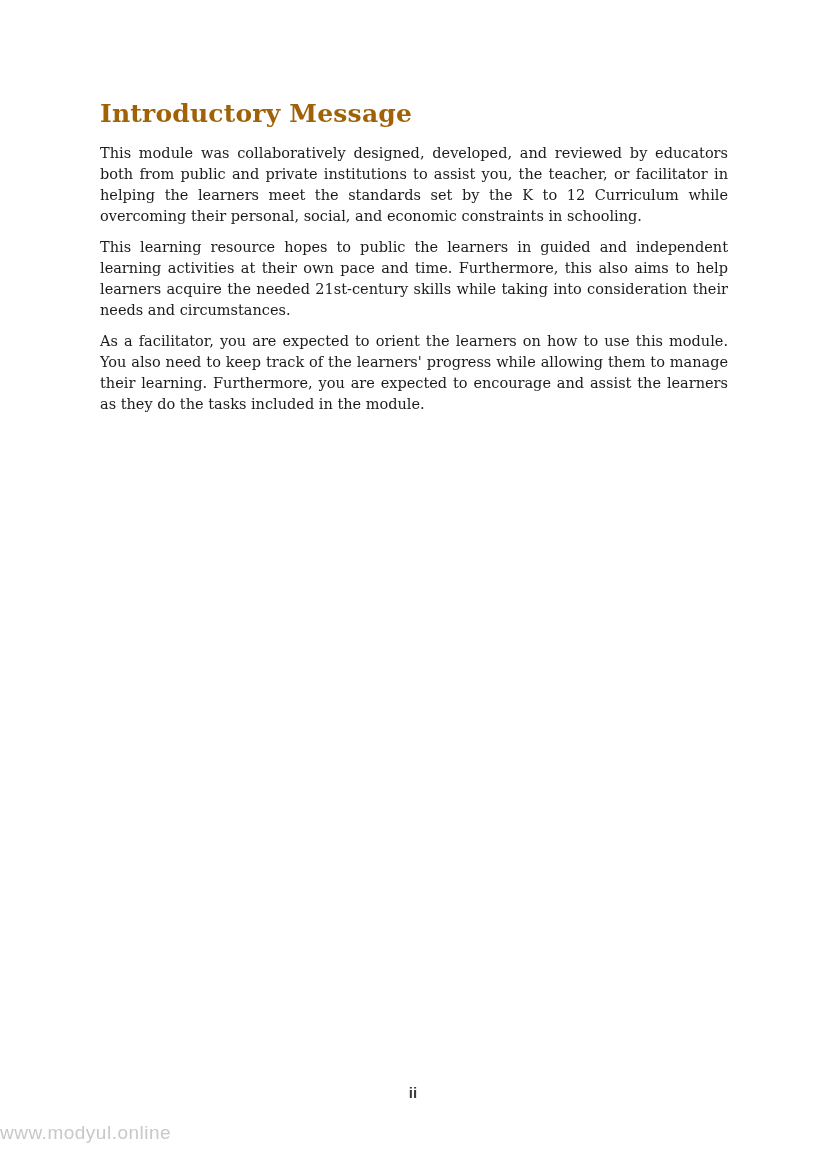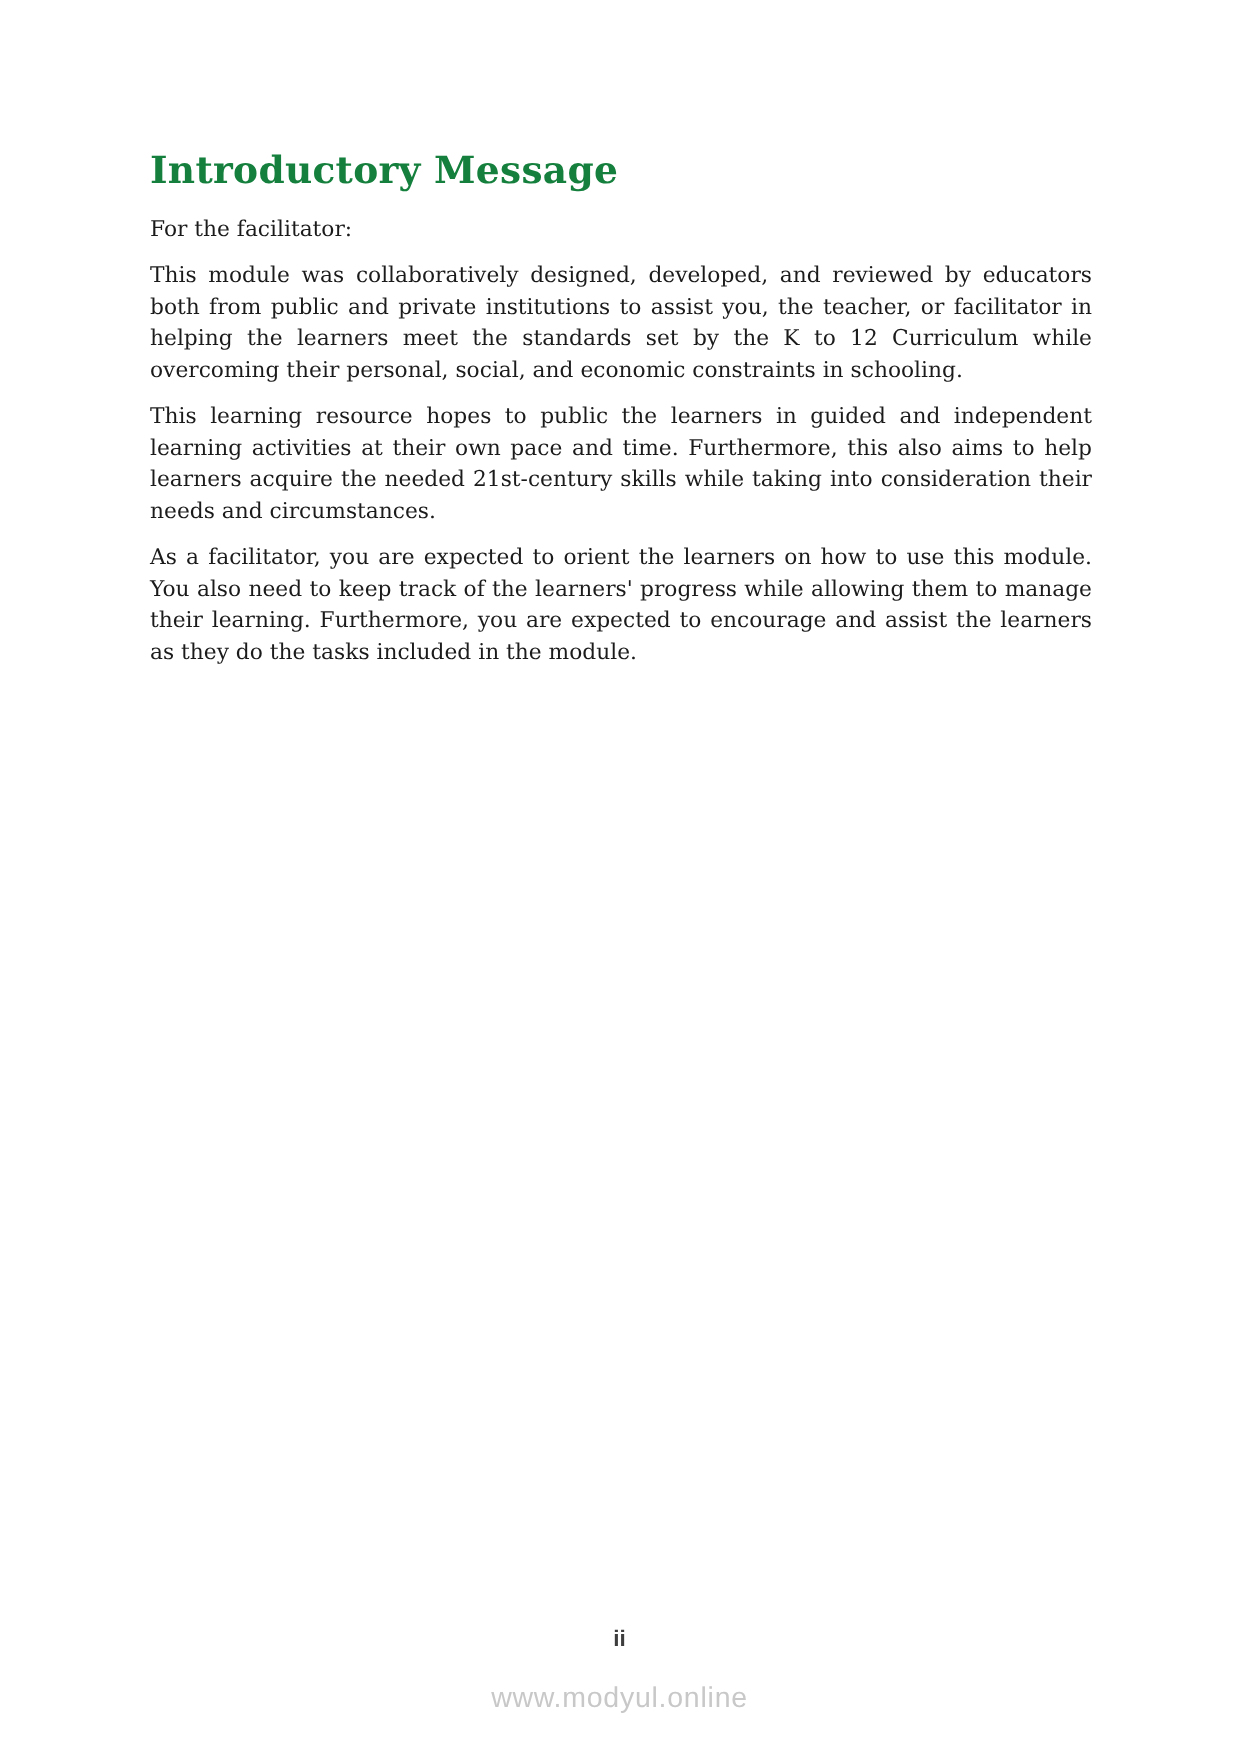--- a/index.html
+++ b/index.html
@@ -20,21 +20,21 @@
     left: 100px;
     top: 99px;
     width: 628px;
   }
   .doc-title {
     margin: 0 0 14px 0;
     font-family: "DejaVu Serif", serif;
     font-weight: bold;
     font-size: 25px;
     line-height: 30px;
-    color: #15803d;
+    color: #a16207;
     letter-spacing: 0.2px;
   }
   .doc-paragraph {
     margin: 0 0 10px 0;
     font-family: "DejaVu Serif", serif;
     font-size: 14.5px;
     line-height: 21px;
     color: #1b1b1b;
     text-align: justify;
   }
@@ -50,35 +50,33 @@
     font-family: "Liberation Sans", sans-serif;
     font-weight: bold;
     font-size: 15px;
     color: #3d3d3d;
   }
   .watermark {
     position: absolute;
     left: 0;
     top: 1122px;
     width: 100%;
-    text-align: center;
     font-family: "Liberation Sans", sans-serif;
     font-size: 19px;
     letter-spacing: 0.5px;
     color: #c8c8c8;
   }
 </style>
 </head>
 <body>
 
 <div class="page">
   <div class="content">
     <h1 class="doc-title"><span>Introductory Message</span></h1>
 
-    <p class="doc-paragraph single-line">For the facilitator:</p>
 
 
     <p class="doc-paragraph">This module was collaboratively designed, developed, and reviewed by educators both from public and private institutions to assist you, the teacher, or facilitator in helping the learners meet the standards set by the K to 12 Curriculum while overcoming their personal, social, and economic constraints in schooling.</p>
 
     <p class="doc-paragraph">This learning resource hopes to public the learners in guided and independent learning activities at their own pace and time. Furthermore, this also aims to help learners acquire the needed 21st-century skills while taking into consideration their needs and circumstances.</p>
 
     <p class="doc-paragraph">As a facilitator, you are expected to orient the learners on how to use this module. You also need to keep track of the learners' progress while allowing them to manage their learning. Furthermore, you are expected to encourage and assist the learners as they do the tasks included in the module.</p>
   </div>
 
   <div class="page-number">ii</div>

